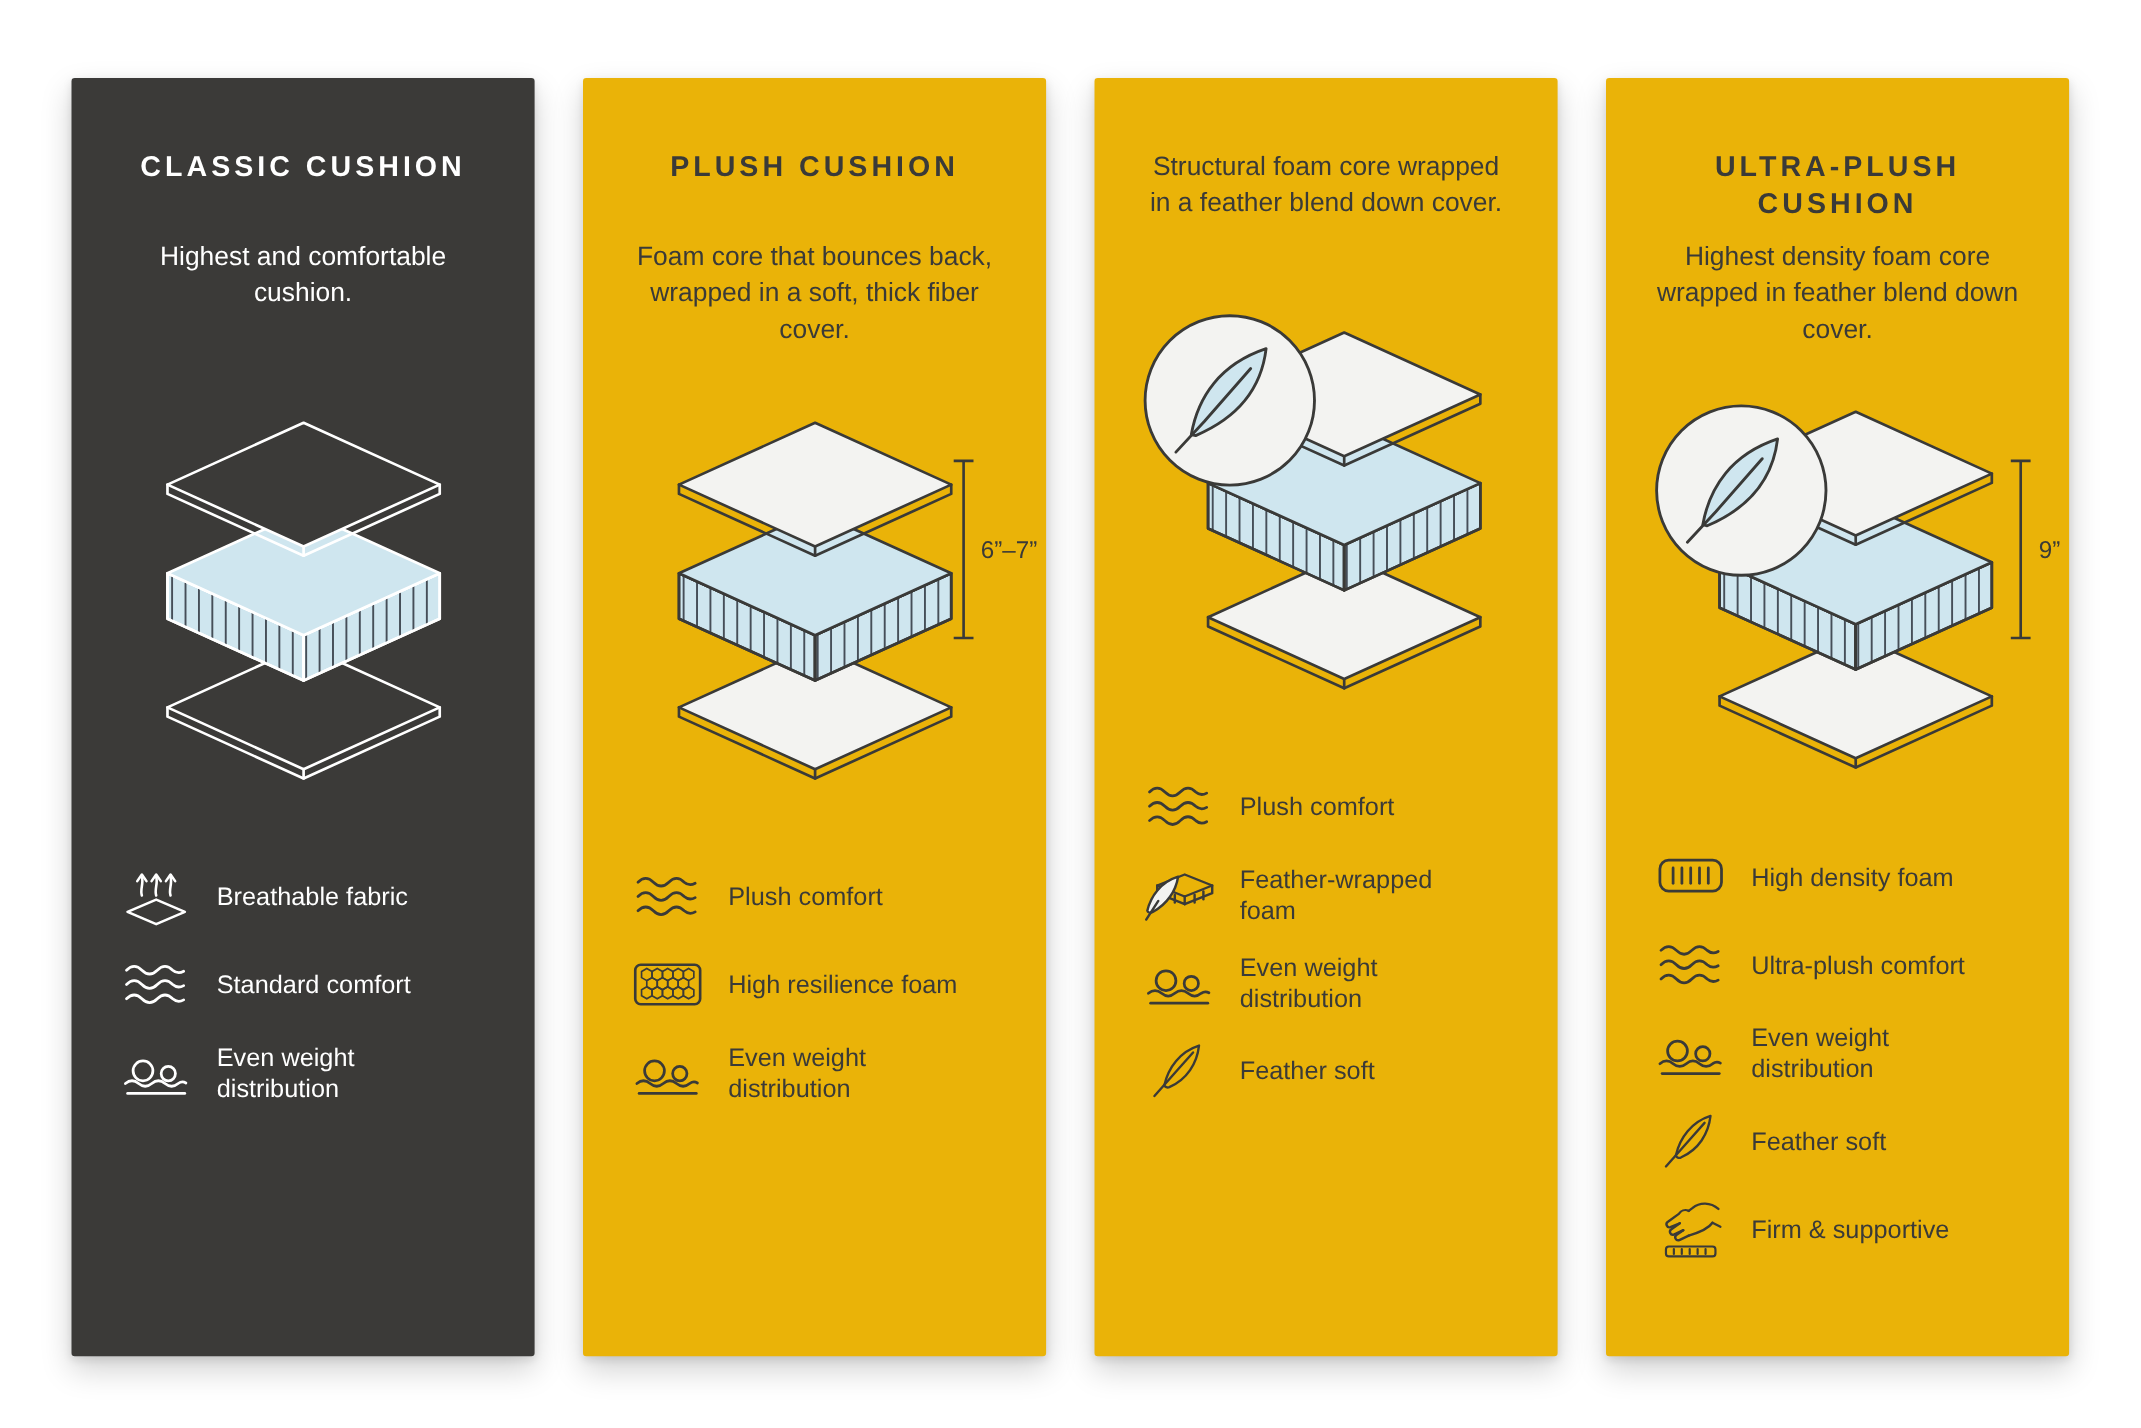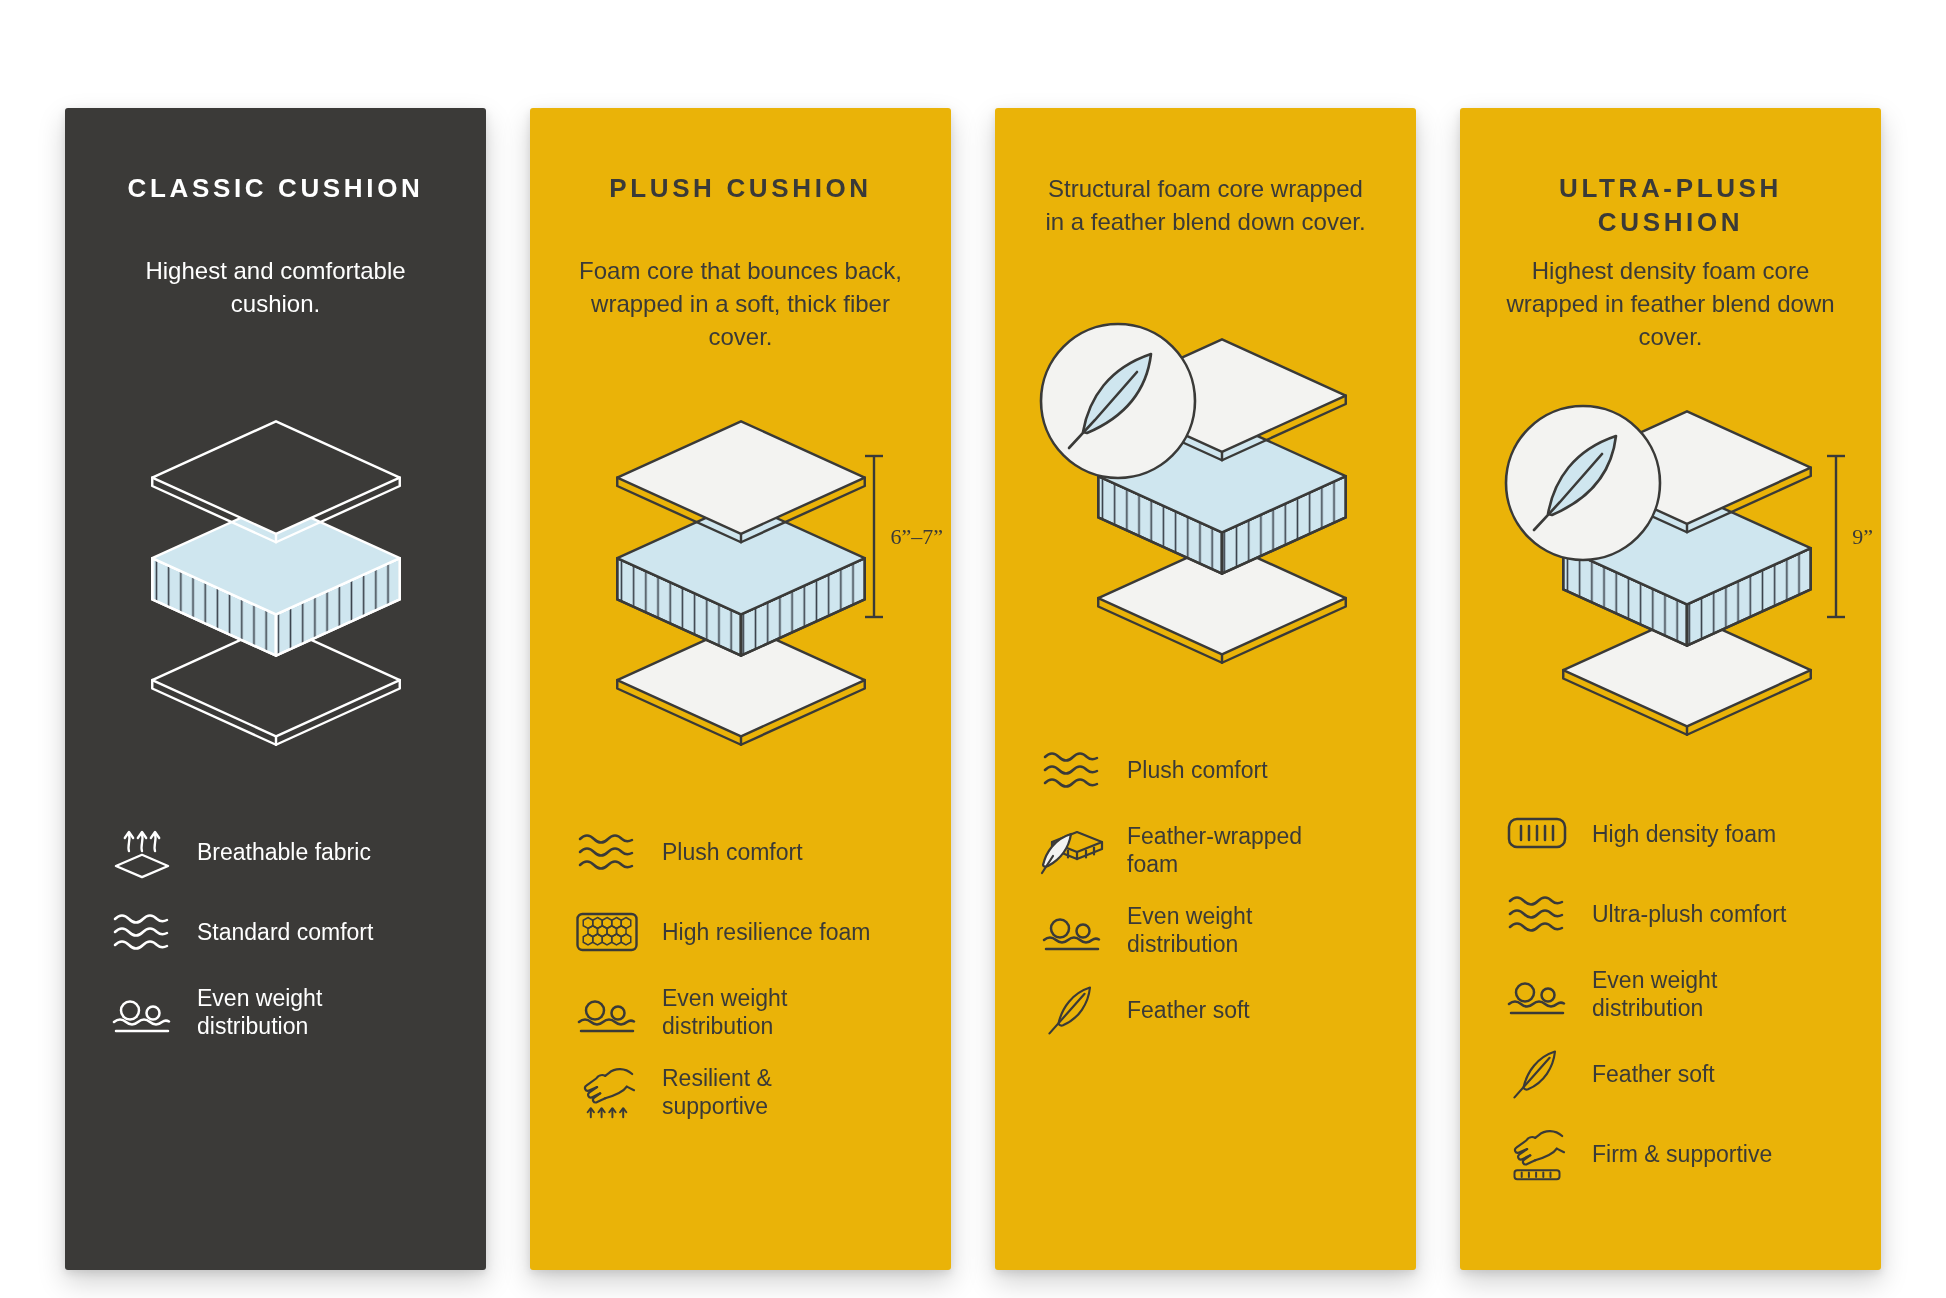--- a/index.html
+++ b/index.html
@@ -6,21 +6,21 @@
   html, body { width: 1946px; height: 1298px; }
   body {
     background: #ffffff;
     font-family: "Liberation Sans", sans-serif;
     color: #3a3a38;
     overflow: hidden;
   }
   .board {
     display: flex;
     gap: 44px;
-    padding: 108px 65px;
+    padding: 71px 65px;
     width: 1946px;
     height: 1298px;
   }
   .panel {
     width: 421px;
     height: 1162px;
     padding: 64px 44px;
     border-radius: 3px;
     box-shadow: 0 12px 28px rgba(0,0,0,0.18), 0 3px 8px rgba(0,0,0,0.10);
     display: flex;
@@ -74,21 +74,21 @@
   .measure {
     position: absolute;
     right: -36px;
     top: 86px;
     height: 165px;
     display: flex;
     align-items: center;
     gap: 6px;
   }
   .measure-line { width: 20px; height: 165px; stroke: currentColor; stroke-width: 2.4; }
-  .measure-label { font-size: 22px; white-space: nowrap; font-family: Liberation Serif, serif; }
+  .measure-label { font-size: 22px; white-space: nowrap; }
   .features { list-style: none; }
   .feature {
     display: flex;
     align-items: center;
     gap: 22px;
     min-height: 56px;
     margin-bottom: 24px;
   }
   .ficon { width: 66px; display: flex; justify-content: center; flex-shrink: 0; }
   .ficon-svg { width: 64px; height: 54px; display: block; }
@@ -326,28 +326,20 @@
         <span class="flabel">High resilience foam</span>
       </li>
       <li class="feature">
         <span class="ficon">
             <svg class="ficon-svg">
               <use href="#i-weight"></use>
             </svg>
           </span>
         <span class="flabel">Even weight distribution</span>
       </li>
-      <li class="feature">
-        <span class="ficon">
-            <svg class="ficon-svg">
-              <use href="#i-handpress"></use>
-            </svg>
-          </span>
-        <span class="flabel">Resilient &amp; supportive</span>
-      </li>
     </ul>
   </section>
 
   <section class="panel light has-badge">
     <p class="panel-desc">Structural foam core wrapped in a feather blend down cover.</p>
     <div class="diagram">
       <svg class="cushion">
           <use href="#sym-cushion"></use>
         </svg>
       <svg class="badge">

